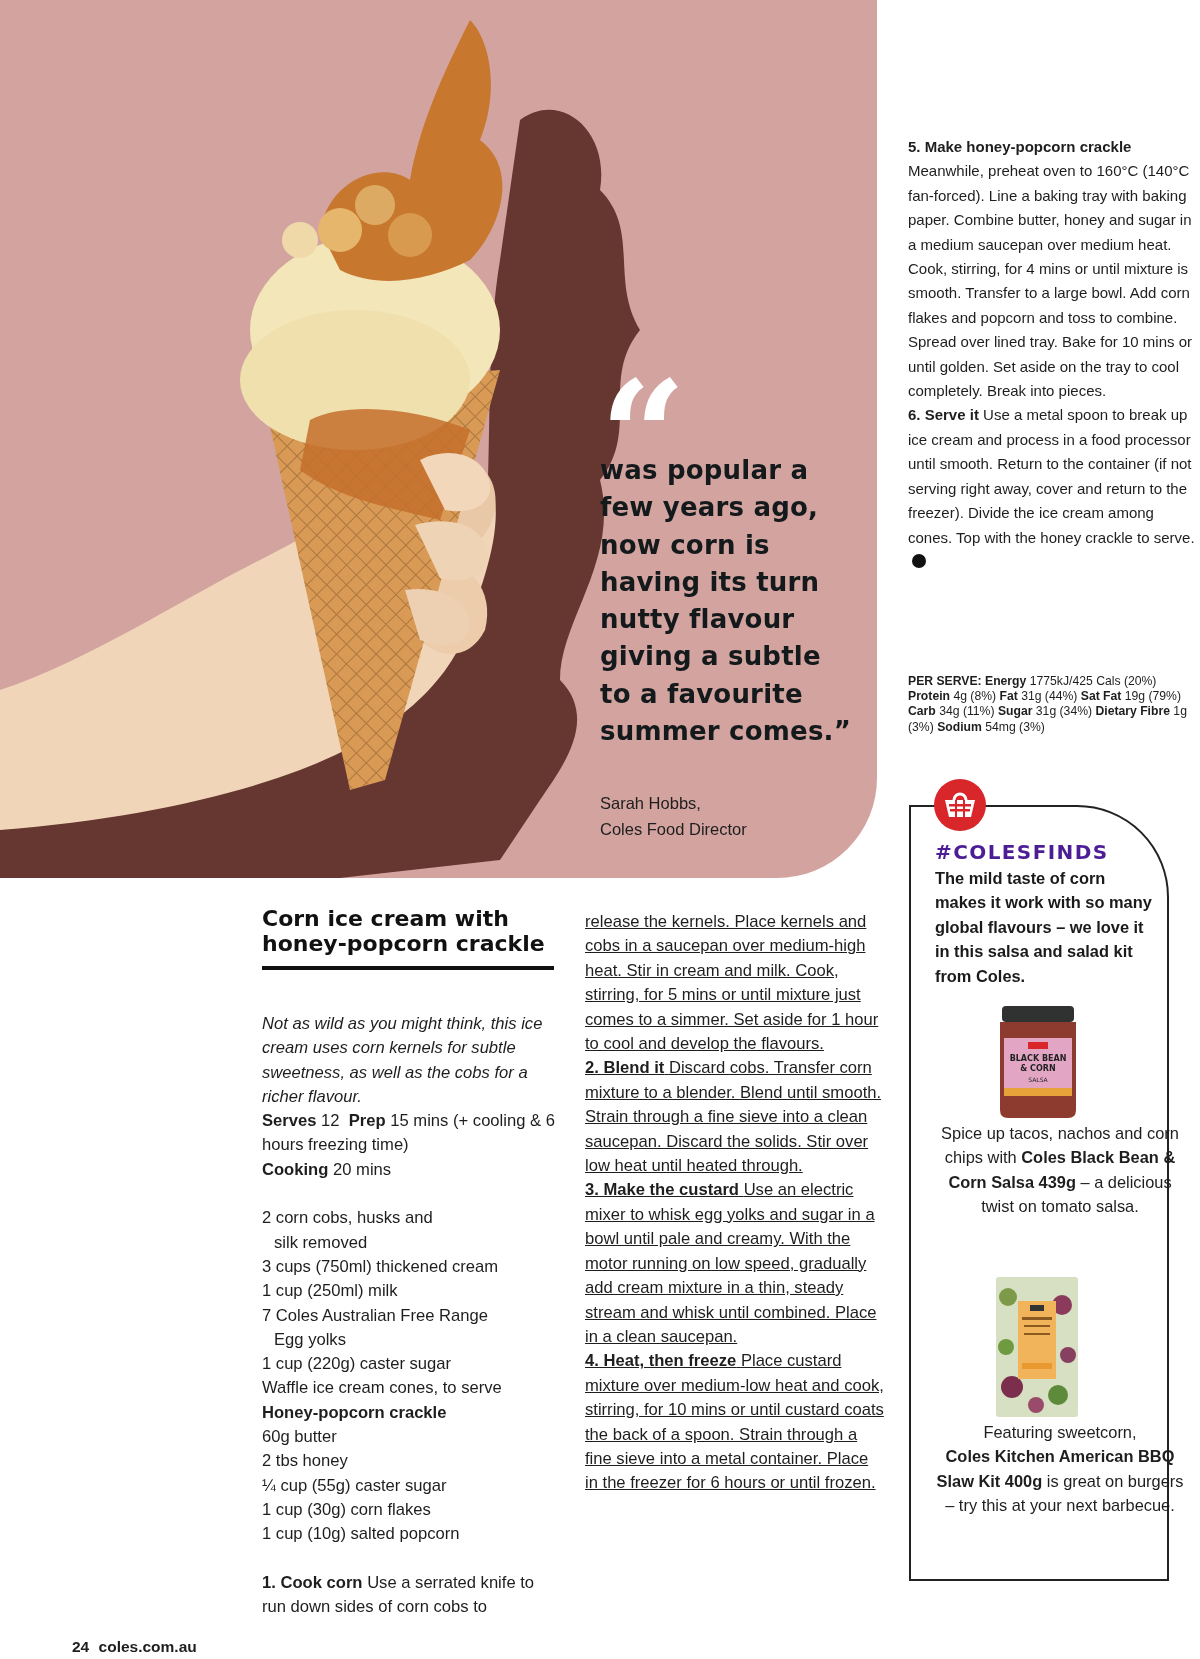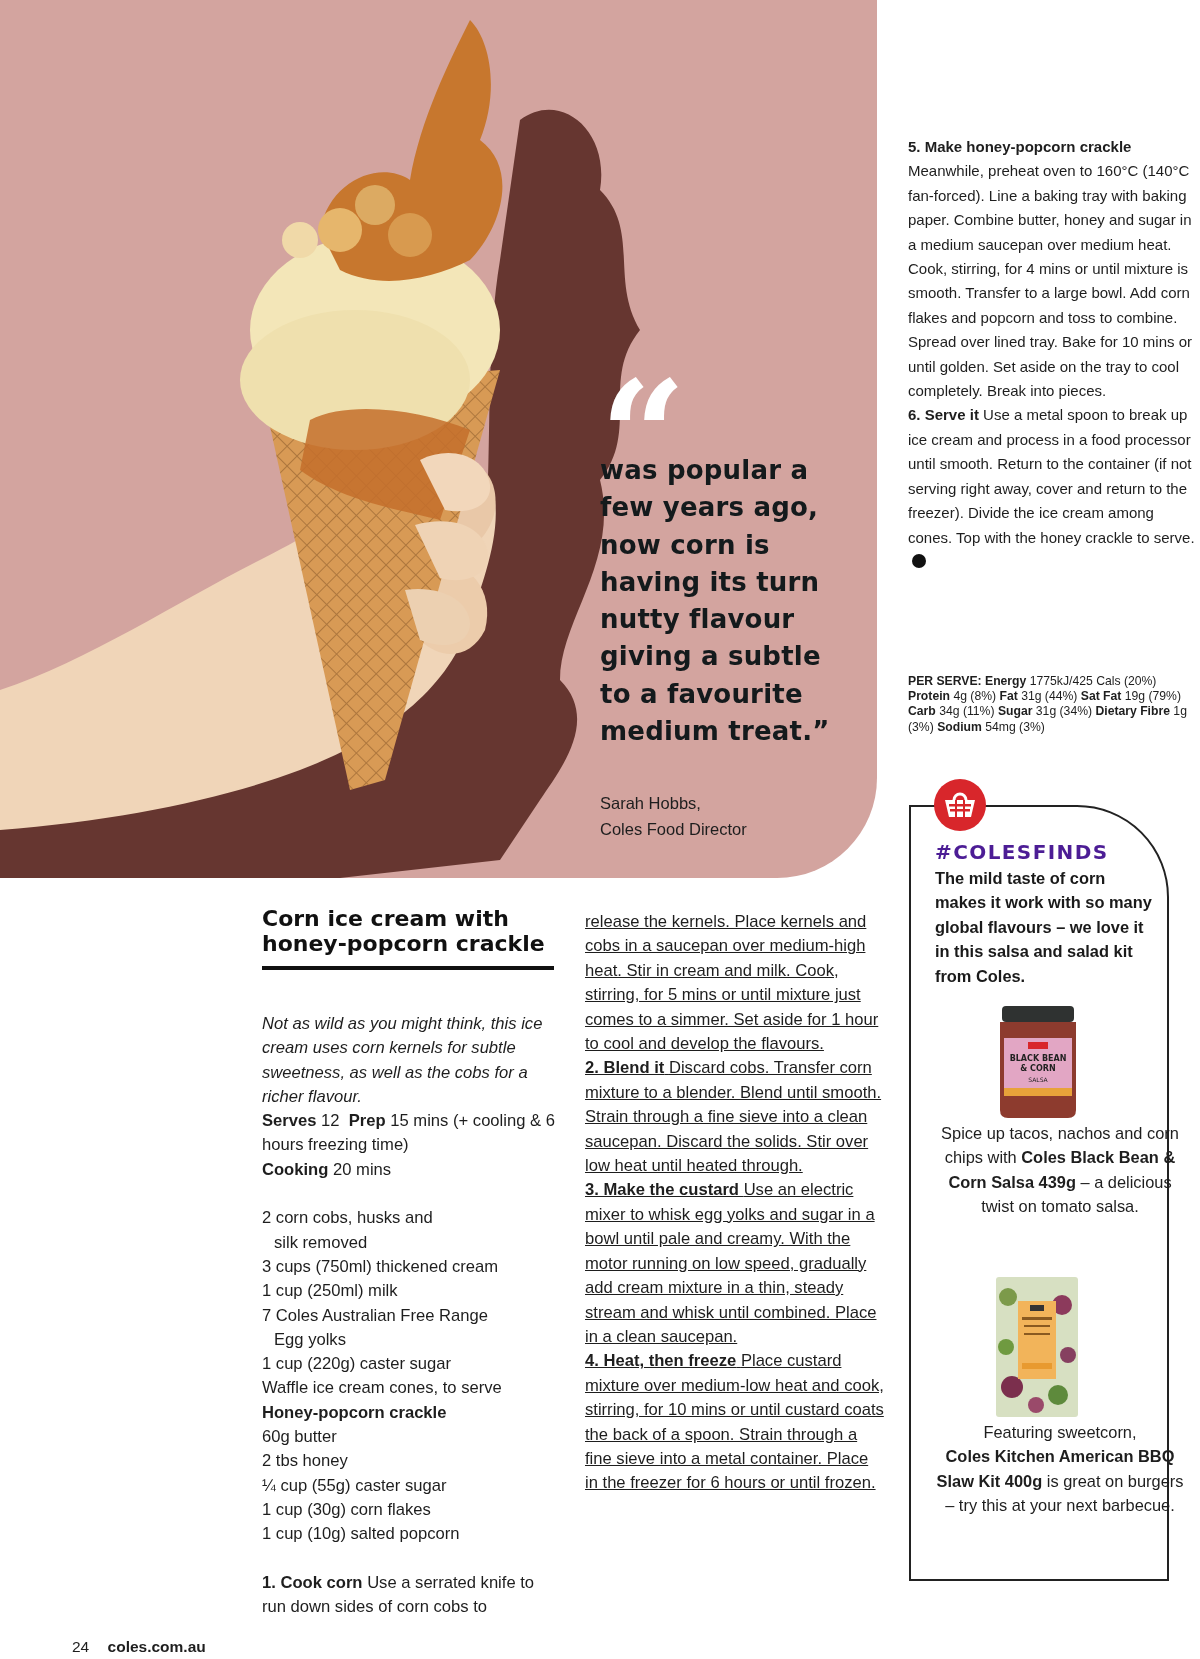--- a/index.html
+++ b/index.html
@@ -74,21 +74,21 @@
   .finds-tag { font-family: "DejaVu Sans", sans-serif; font-weight: bold; font-size: 20px; letter-spacing: 1.4px; color: #4c1d95; line-height: 28px; }
   .finds-lede { font-family: "Liberation Sans", sans-serif; font-weight: bold; font-size: 16.4px; line-height: 24.4px; color: #1a1a1a; }
   .product { position: absolute; left: 915px; width: 250px; text-align: center; font-family: "Liberation Sans", sans-serif; font-size: 16.4px; line-height: 24.4px; color: #1e1e1e; margin-left: 20px; }
   .product b { font-weight: bold; }
 
   .jar { position: absolute; left: 996px; top: 1006px; width: 84px; height: 112px; }
   .slaw { position: absolute; left: 996px; top: 1277px; width: 82px; height: 140px; }
 
   
   .footer { position: absolute; left: 72px; top: 1638px; font-family: "Liberation Sans", sans-serif; font-size: 15.5px; color: #1e1e1e; }
-  .footer .page-num { margin-right: 14px; }
+  .footer .page-num { margin-right: 5px; font-weight: bold; }
   .footer .site { font-weight: bold; }
 </style>
 </head>
 <body>
 
 <div class="photo">
   <svg width="877" height="878" viewBox="0 0 877 878">
 
     <path d="M520 120 C 560 90, 610 130, 600 190 C 640 230, 610 280, 640 330 C 600 380, 640 430, 600 480 C 620 560, 560 620, 560 680 C 600 720, 560 770, 540 800 L 500 860 L 340 878 L 0 878 L 0 760 C 200 760, 380 720, 470 640 C 500 520, 480 380, 500 260 Z" fill="#5a2a24" opacity="0.9"></path>
 
@@ -123,21 +123,21 @@
 
 <div class="quote-mark">“</div>
 <div class="quote-text">
   <div>was popular a</div>
   <div>few years ago,</div>
   <div>now corn is</div>
   <div>having its turn</div>
   <div>nutty flavour</div>
   <div>giving a subtle</div>
   <div>to a favourite</div>
-  <div>medium treat.”</div>
+  <div>summer comes.”</div>
 </div>
 <div class="quote-author">
   <div>Sarah Hobbs,</div>
   <div>Coles Food Director</div>
 </div>
 
 <div class="col-right-top">
   <div class="step">
     <span class="step-title">5. Make honey-popcorn crackle</span><br>
     <span>Meanwhile, preheat oven to 160°C (140°C fan-forced). Line a baking tray with baking paper. Combine butter, honey and sugar in a medium saucepan over medium heat. Cook, stirring, for 4 mins or until mixture is smooth. Transfer to a large bowl. Add corn flakes and popcorn and toss to combine. Spread over lined tray. Bake for 10 mins or until golden. Set aside on the tray to cool completely. Break into pieces.</span>

